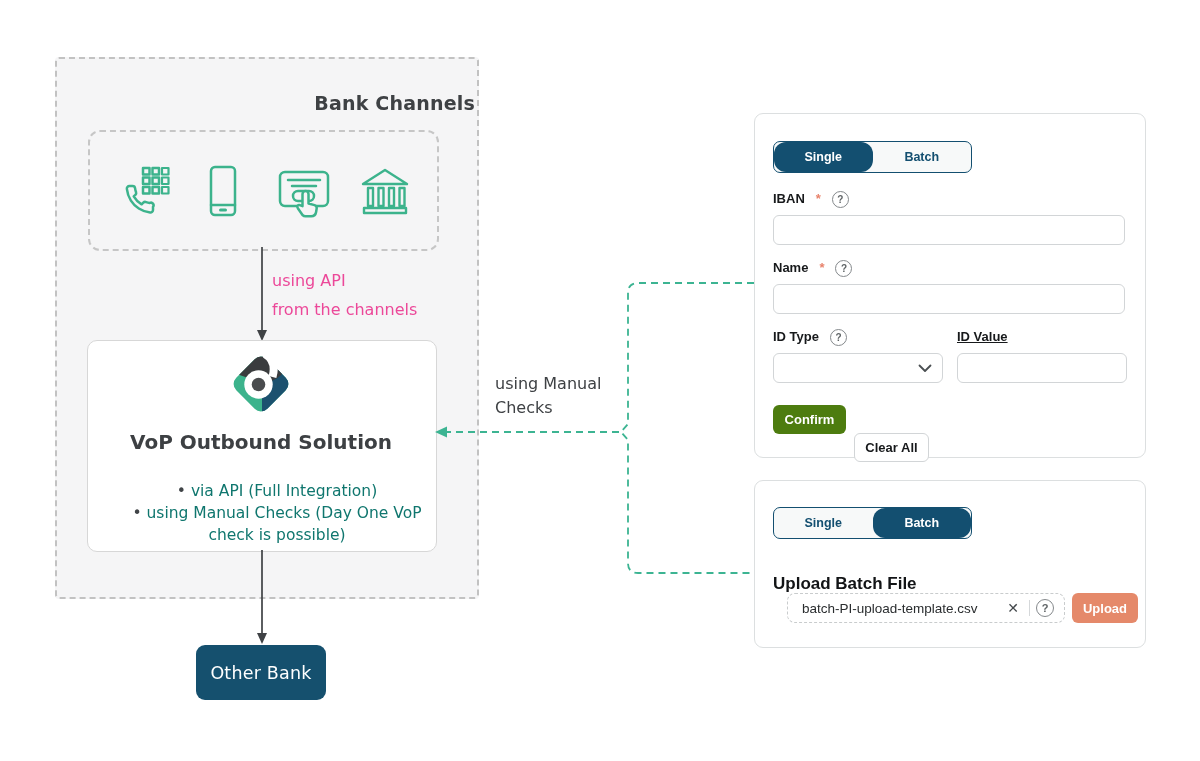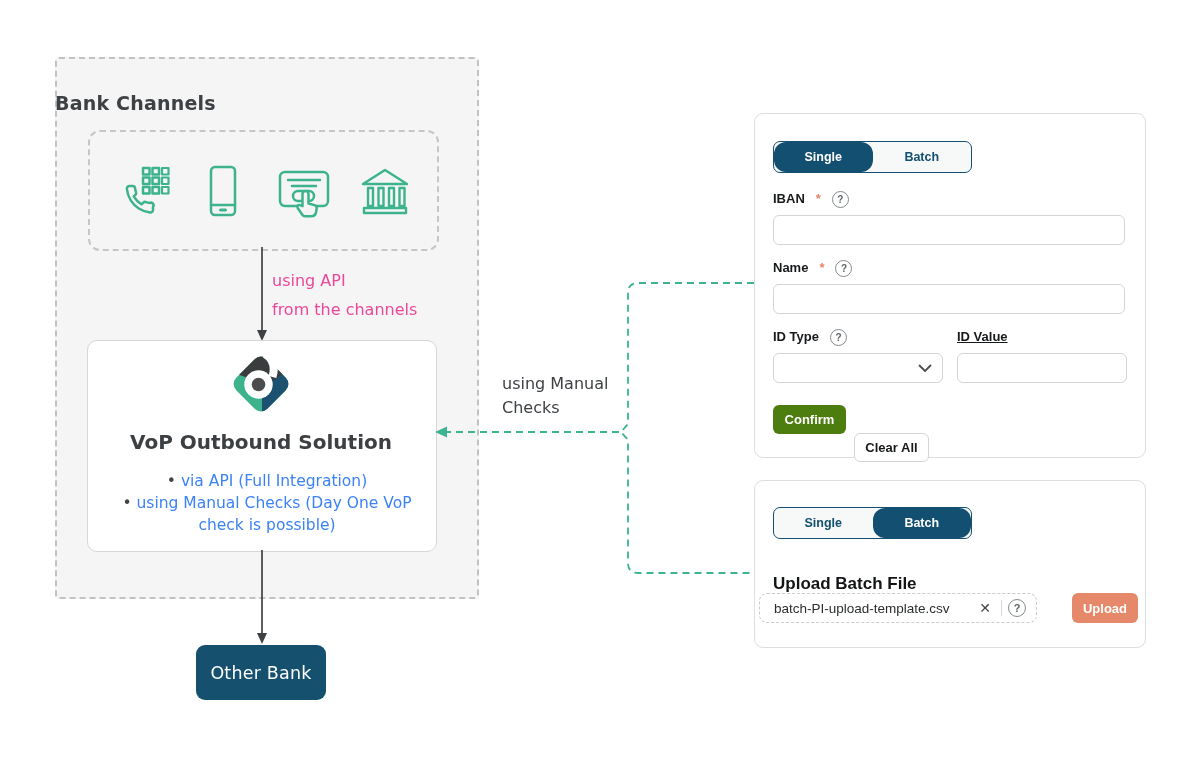--- a/index.html
+++ b/index.html
@@ -3,40 +3,40 @@
 <meta charset="utf-8">
 <style>
   html,body{margin:0;padding:0;background:#ffffff;}
   .stage{position:relative;width:1200px;height:761px;background:#fff;overflow:hidden;
          font-family:"Liberation Sans",sans-serif;}
   .diagram-font{font-family:"DejaVu Sans",sans-serif;}
 
   
   .outer-box{position:absolute;left:55px;top:57px;width:420px;height:538px;
              background:#f5f5f6;border:2px dashed #c2c2c2;border-radius:4px;}
-  .bc-title{position:absolute;left:55px;top:92px;width:420px;text-align:left;
+  .bc-title{position:absolute;left:55px;top:92px;width:420px;text-align:right;
             font-size:19px;font-weight:600;color:#3e4144;letter-spacing:.2px;}
   .channels-box{position:absolute;left:88px;top:130px;width:347px;height:117px;
                 border:2px dashed #c6c6c6;border-radius:12px;display:flex;
                 align-items:center;justify-content:space-evenly;}
   .ch-icon{width:58px;height:58px;display:flex;align-items:center;justify-content:center;}
 
   .vop-box{position:absolute;left:87px;top:340px;width:348px;height:210px;background:#ffffff;
            border:1.5px solid #d7d7d7;border-radius:10px;}
   .vop-logo{position:absolute;left:229px;top:352px;width:64px;height:64px;}
   .vop-title{position:absolute;left:87px;top:430px;width:348px;text-align:center;
              font-size:20px;font-weight:700;color:#3d4043;}
-  .vop-bullets{position:absolute;left:95px;top:464px;width:332px;margin:6px;padding:0;
-               list-style:none;text-align:center;font-size:15.5px;color:#3b82f6;line-height:22px;}
+  .vop-bullets{position:absolute;left:95px;top:464px;width:332px;margin:16px;padding:0;
+               list-style:none;text-align:center;font-size:15.5px;color:#0f766e;line-height:22px;}
   .vop-bullets li::before{content:"•  ";color:#404447;}
 
   .api-label{position:absolute;left:272px;top:266px;font-size:16px;color:#ec4899;
              line-height:29px;white-space:pre-line;}
   .manual-label{position:absolute;left:495px;top:372px;font-size:16px;color:#3e4144;
-                line-height:24px;white-space:pre-line;margin-left:7px;}
+                line-height:24px;white-space:pre-line;}
 
   .other-bank{position:absolute;left:196px;top:645px;width:130px;height:55px;background:#15506e;
               border-radius:9px;color:#ffffff;font-size:17.5px;display:flex;
               align-items:center;justify-content:center;letter-spacing:.2px;}
 
   .arrow-svg,.connector-svg{position:absolute;pointer-events:none;}
 
   
   .panel{position:absolute;background:#ffffff;border:1.5px solid #dcdfe0;border-radius:9px;}
   .panel-top{left:754px;top:113px;width:390px;height:343px;}
@@ -57,21 +57,21 @@
   .t-input{position:absolute;height:30px;border:1px solid #d2d5d7;border-radius:6px;
            background:#fff;font-size:13px;padding:0 10px;box-sizing:border-box;color:#222;}
   .select{position:absolute;height:30px;border:1px solid #d2d5d7;border-radius:6px;background:#fff;
           display:flex;align-items:center;justify-content:flex-end;padding:0 10px;
           box-sizing:border-box;cursor:pointer;}
   .btn{position:absolute;height:29px;border-radius:6px;font-size:13px;font-weight:700;
        display:flex;align-items:center;justify-content:center;cursor:pointer;box-sizing:border-box;}
   .btn-primary{background:#4d7c0f;color:#fff;border:none;}
   .btn-secondary{background:#fff;color:#17191b;border:1px solid #d2d5d7;margin-top:28px;}
   .upload-heading{position:absolute;left:18px;top:76px;font-size:17px;font-weight:800;color:#121416;}
-  .file-chip{position:absolute;left:4px;top:112px;width:278px;height:30px;border:1.6px dashed #c9cccd;
+  .file-chip{position:absolute;left:32px;top:112px;width:278px;height:30px;border:1.6px dashed #c9cccd;
              border-radius:8px;display:flex;align-items:center;padding:0 10px 0 14px;
              box-sizing:border-box;background:#fff;cursor:pointer;}
   .file-name{flex:1;font-size:13.5px;color:#2a2d2f;}
   .chip-x{font-size:14px;color:#43484b;cursor:pointer;padding:0 4px;}
   .chip-div{width:1px;height:16px;background:#d5d8da;margin:0 6px;}
   .btn-upload{background:#e5896a;color:#fff;border:none;width:66px;height:30px;}
 </style>
 </head>
 <body>
 

